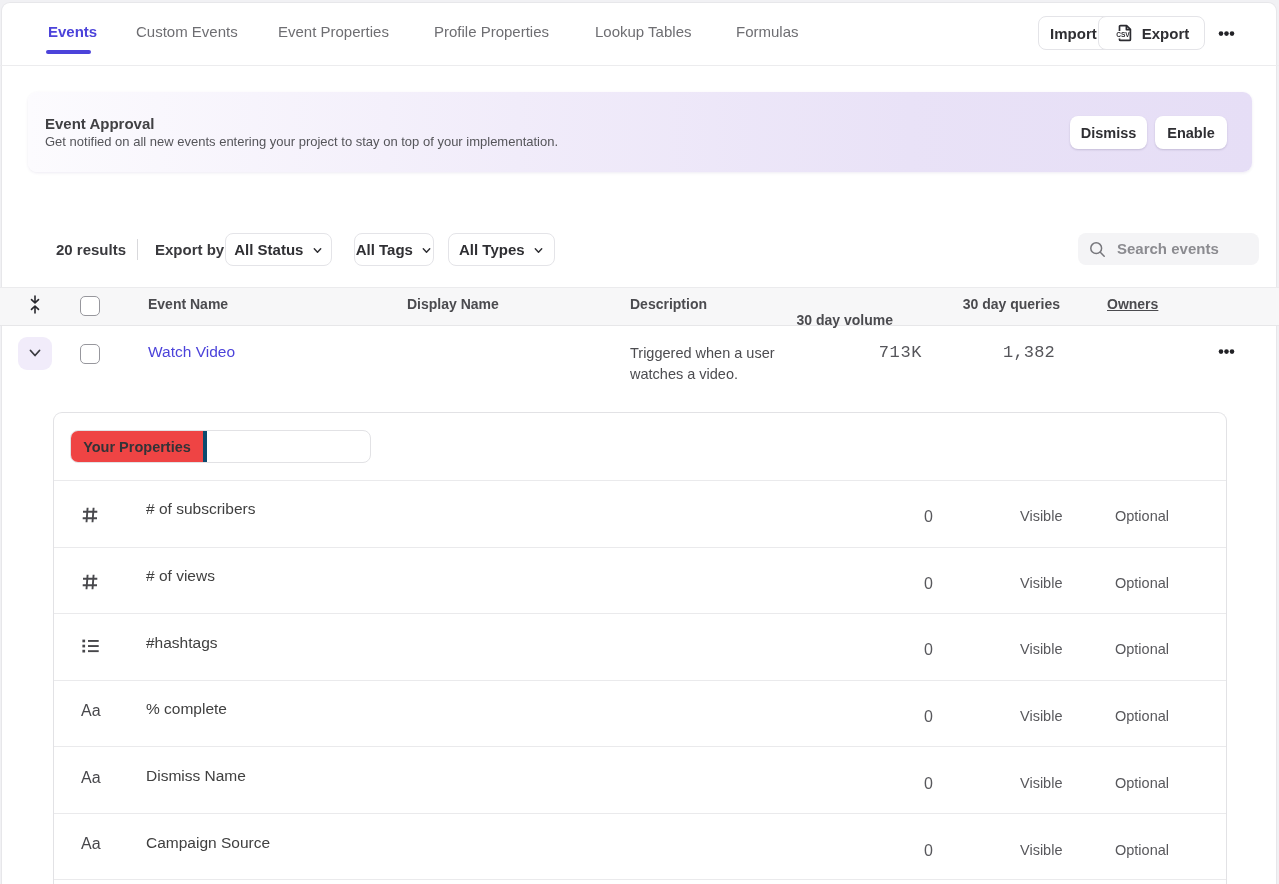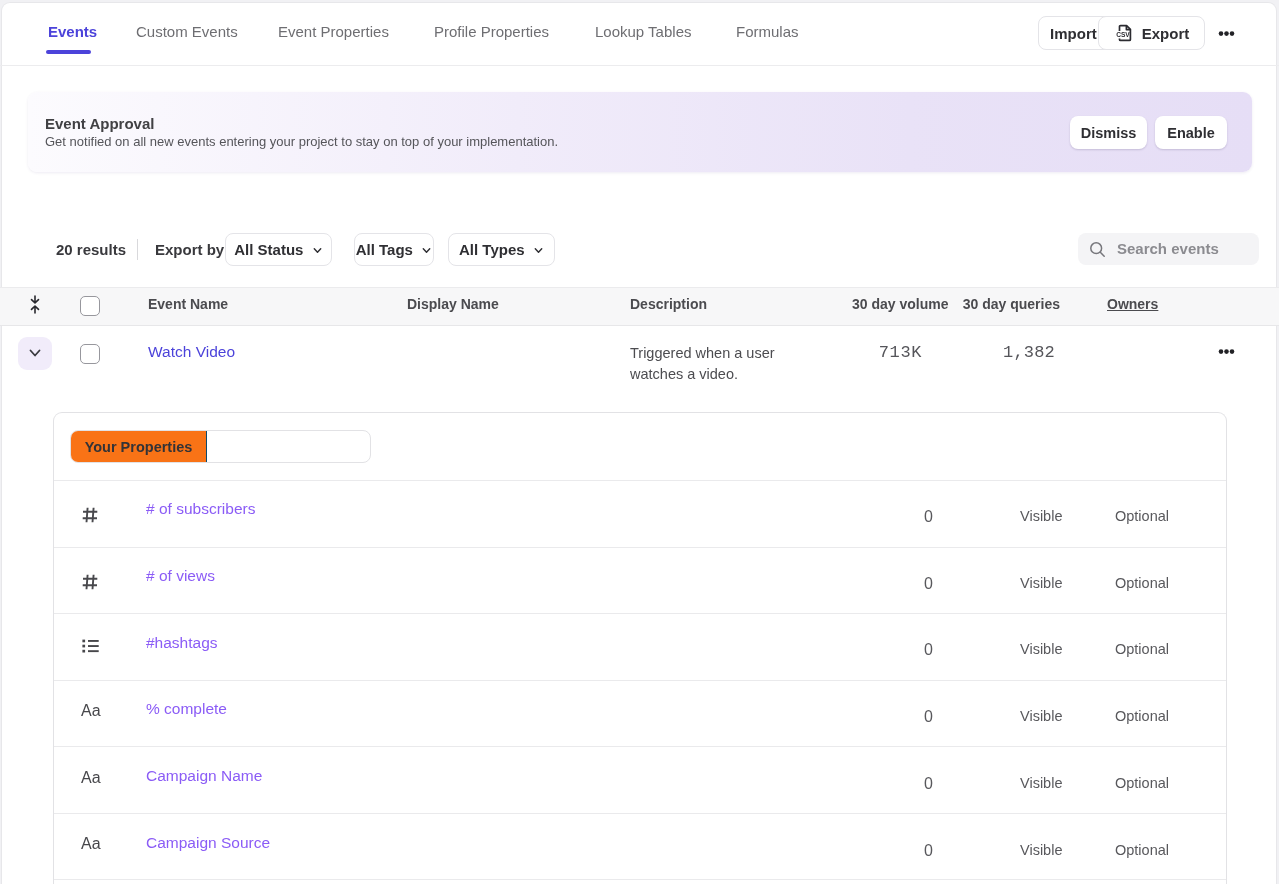--- a/index.html
+++ b/index.html
@@ -13,21 +13,21 @@
   .tab.active { color:#4c43da; font-weight:700; }
   #tabline { position:absolute; left:0; top:65px; width:1279px; height:1px; background:#ececee; }
   .btn { position:absolute; background:#fff; border:1px solid #e4e4e8; border-radius:8px;
          display:flex; align-items:center; justify-content:center;
          font-size:15px; font-weight:700; color:#2f2f33; }
   .link { color:#4c43da; }
   .mono { font-family:"Liberation Mono", monospace; }
   .cb { position:absolute; width:20px; height:20px; background:#fff;
         border:1px solid #97979d; border-radius:5px; }
   .hdr { position:absolute; font-size:14px; font-weight:700; color:#4b4b4f; top:296px; }
-  .pname { position:absolute; left:146px; font-size:15.5px; color:#8b5cf6; white-space:nowrap; }
+  .pname { position:absolute; left:146px; font-size:15.5px; color:#404040; white-space:nowrap; }
   .pzero { position:absolute; font-size:16px; color:#58585c; }
   .pvis  { position:absolute; left:1020px; font-size:14.5px; color:#58585c; }
   .popt  { position:absolute; left:1115px; font-size:14.5px; color:#58585c; }
   .picon { position:absolute; color:#47474b; }
   .prow-sep { position:absolute; left:54px; width:1172px; height:1px; background:#eaeaec; }
 </style>
 </head>
 <body>
 <div id="card"></div>
 
@@ -91,21 +91,21 @@
 
 <div class="abs" style="left:0px; top:287px; width:1279px; height:39px; background:#f7f7f8; border-top:1px solid #ebebed; border-bottom:1px solid #e7e7e9;"></div>
 <svg class="abs" style="left:28px; top:295px;" width="14" height="19" viewBox="0 0 14 19">
   <path d="M7 1 L7 7.2 M3.5 4.6 L7 7.8 L10.5 4.6" fill="none" stroke="#29292e" stroke-width="1.6" stroke-linecap="round" stroke-linejoin="round"></path>
   <path d="M7 18 L7 11.8 M3.5 14.4 L7 11.2 L10.5 14.4" fill="none" stroke="#29292e" stroke-width="1.6" stroke-linecap="round" stroke-linejoin="round"></path>
 </svg>
 <div class="cb" style="left:80px; top:296px;"></div>
 <div class="hdr" style="left:148px;">Event Name</div>
 <div class="hdr" style="left:407px;">Display Name</div>
 <div class="hdr" style="left:630px;">Description</div>
-<div class="hdr" style="left:852px; width:97px; text-align:left;">30 day volume</div>
+<div class="hdr" style="left:796px; width:97px; text-align:right;margin-top:16px;">30 day volume</div>
 <div class="hdr" style="left:961px; width:99px; text-align:right;">30 day queries</div>
 <div class="hdr" style="left:1107px;text-decoration:underline;">Owners</div>
 
 <div class="abs" style="left:18px; top:337px; width:34px; height:33px; background:#f1ecfa; border-radius:9px;">
   <svg style="position:absolute; left:11px; top:12px;" width="12" height="9" viewBox="0 0 12 9">
       <path d="M1.5 1.5 L6 6.5 L10.5 1.5" fill="none" stroke="#3a3a3f" stroke-width="1.8" stroke-linecap="round" stroke-linejoin="round"></path>
     </svg>
 </div>
 <div class="cb" style="left:80px; top:344px;"></div>
 <div class="abs link" style="left:148px; top:343px; font-size:15.5px;">Watch Video</div>
@@ -114,21 +114,21 @@
 <div class="abs mono" style="left:955px; top:343px; width:100px; text-align:right; font-size:17px; color:#55555a; letter-spacing:0.2px;">1,382</div>
 <svg class="abs" style="left:1218px; top:347px;" width="18" height="10" viewBox="0 0 18 10">
   <circle cx="3" cy="4.6" r="2.3" fill="#222226"></circle>
     <circle cx="8.5" cy="4.6" r="2.3" fill="#222226"></circle>
     <circle cx="14" cy="4.6" r="2.3" fill="#222226"></circle>
 </svg>
 
 <div class="abs" style="left:53px; top:412px; width:1174px; height:472px; background:#fff; border:1px solid #e2e2e5; border-bottom:none; border-radius:9px 9px 0 0;"></div>
 
 <div class="abs" style="left:70px; top:430px; width:301px; height:33px; border:1px solid #e2e2e5; border-radius:8px; background:#fff; display:flex;">
-  <div style="width:136px; height:100%; background:#f97316; border-right:1px solid #0c4a6e; border-radius:7px 0 0 7px; display:flex; align-items:center; justify-content:center; font-size:14.5px; font-weight:700; color:#333337;">Your Properties</div>
+  <div style="width:136px; height:100%; background:#ef4444; border-right:4px solid #0c4a6e; border-radius:7px 0 0 7px; display:flex; align-items:center; justify-content:center; font-size:14.5px; font-weight:700; color:#333337;">Your Properties</div>
 </div>
 <div class="prow-sep" style="top:480px;"></div>
 
 <svg class="picon" style="left:82px; top:507px;" width="16" height="16" viewBox="0 0 16 16">
   <path d="M1 4.7 H15.3 M0.7 11.3 H15 M5.6 0.8 L4.5 15.2 M11.6 0.8 L10.5 15.2" fill="none" stroke="#48484c" stroke-width="1.9"></path>
 </svg>
 <div class="pname" style="top:500px;"># of subscribers</div>
 <div class="pzero" style="left:833px; top:508px; width:100px; text-align:right;">0</div>
 <div class="pvis" style="top:508px;">Visible</div>
 <div class="popt" style="top:508px;">Optional</div>
@@ -158,21 +158,21 @@
 <div class="prow-sep" style="top:680px;"></div>
 
 <div class="picon" style="left:81px; top:702px; font-size:16px;">Aa</div>
 <div class="pname" style="top:700px;">% complete</div>
 <div class="pzero" style="left:833px; top:708px; width:100px; text-align:right;">0</div>
 <div class="pvis" style="top:708px;">Visible</div>
 <div class="popt" style="top:708px;">Optional</div>
 <div class="prow-sep" style="top:746px;"></div>
 
 <div class="picon" style="left:81px; top:768.5px; font-size:16px;">Aa</div>
-<div class="pname" style="top:767px;">Campaign Name</div>
+<div class="pname" style="top:767px;">Dismiss Name</div>
 <div class="pzero" style="left:833px; top:775px; width:100px; text-align:right;">0</div>
 <div class="pvis" style="top:775px;">Visible</div>
 <div class="popt" style="top:775px;">Optional</div>
 <div class="prow-sep" style="top:813px;"></div>
 
 <div class="picon" style="left:81px; top:835px; font-size:16px;">Aa</div>
 <div class="pname" style="top:834px;">Campaign Source</div>
 <div class="pzero" style="left:833px; top:842px; width:100px; text-align:right;">0</div>
 <div class="pvis" style="top:842px;">Visible</div>
 <div class="popt" style="top:842px;">Optional</div>

